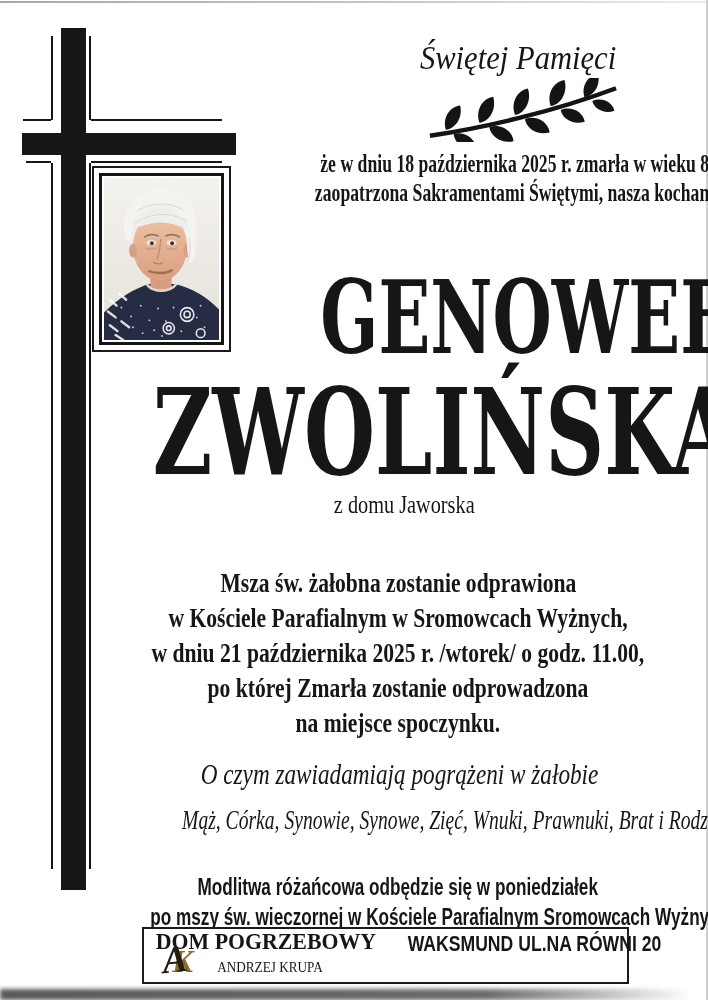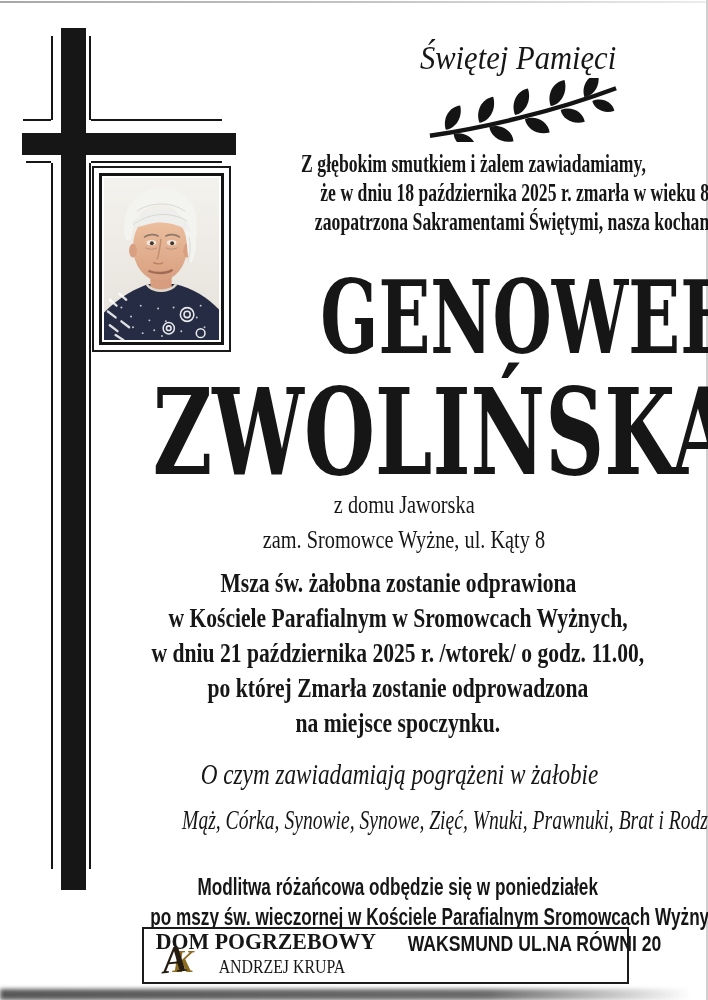--- a/index.html
+++ b/index.html
@@ -49,21 +49,21 @@
   .rosary .cnd{--sx:.78;--sy:1.05;}
 
   
   .footer-box{left:142px;top:927px;width:487px;height:57px;border:2px solid #1b1b1b;box-sizing:border-box;background:#fff;}
   .fh-left{position:absolute;left:6px;top:1px;width:224px;height:100%;}
   .fh-name{text-align:right;font-weight:bold;font-size:23px;line-height:24px;}
   .fh-name .cnd{--sx:.95;}
   .fh-logo{position:absolute;left:12px;top:10px;line-height:1;}
   .logo-a{display:inline-block;font-style:italic;font-weight:bold;font-size:38px;color:#241c10;transform:rotate(-6deg);}
   .logo-k{display:inline-block;font-style:italic;font-weight:bold;font-size:31px;color:#8d6c20;margin-left:-15px;}
-  .fh-owner{position:absolute;left:60px;top:27px;font-size:18px;line-height:20px;}
+  .fh-owner{position:absolute;left:60px;top:27px;font-size:15px;line-height:20px;}
   .fh-owner .cnd{--sx:.88;}
   .fh-right{position:absolute;left:232px;right:4px;top:3px;text-align:center;
      font-family:"Liberation Sans",sans-serif;font-weight:bold;font-size:22px;line-height:24px;}
   .fh-right .addr .cnd{--sx:.80;}
   .fh-right .phone .cnd{--sx:.66;}
 </style>
 </head>
 <body>
 
 <div class="page">
@@ -186,35 +186,33 @@
         </g>
         <path d="M59,62 C58,70 57,77 55,83" stroke="#c39074" stroke-width="1.6" fill="none"></path>
         <path d="M51,86 C54,88 59,88 61,86" stroke="#b97f63" stroke-width="1.4" fill="none"></path>
         <path d="M47,95 C53,97.5 65,97.5 70,94" stroke="#a06a55" stroke-width="2.4" fill="none" stroke-linecap="round"></path>
         <path d="M50,103 C55,106 63,106 68,103" stroke="#cf9b7d" stroke-width="1" fill="none" opacity=".6"></path>
       </svg>
     </div>
   </div>
 
   <div class="abs ctr announcement">
-    <div><span class="cnd">Z głębokim smutkiem i żalem zawiadamiamy,</span></div>
     <div><span class="cnd">że w dniu 18 października 2025 r. zmarła w wieku 85 lat,</span></div>
     <div><span class="cnd">zaopatrzona Sakramentami Świętymi, nasza kochana</span></div>
   </div>
 
   <div class="abs ctr given-name">
     <span class="cnd">GENOWEFA</span>
   </div>
   <div class="abs ctr surname">
     <span class="cnd">ZWOLIŃSKA</span>
   </div>
 
   <div class="abs ctr origin-block">
     <div><span class="cnd">z domu Jaworska</span></div>
-    <div><span class="cnd">zam. Sromowce Wyżne, ul. Kąty 8</span></div>
   </div>
 
   <div class="abs ctr service-block">
     <div><span class="cnd">Msza św. żałobna zostanie odprawiona</span></div>
     <div><span class="cnd">w Kościele Parafialnym w Sromowcach Wyżnych,</span></div>
     <div><span class="cnd">w dniu 21 października 2025 r. /wtorek/ o godz. 11.00,</span></div>
     <div><span class="cnd">po której Zmarła zostanie odprowadzona</span></div>
     <div><span class="cnd">na miejsce spoczynku.</span></div>
   </div>
 

